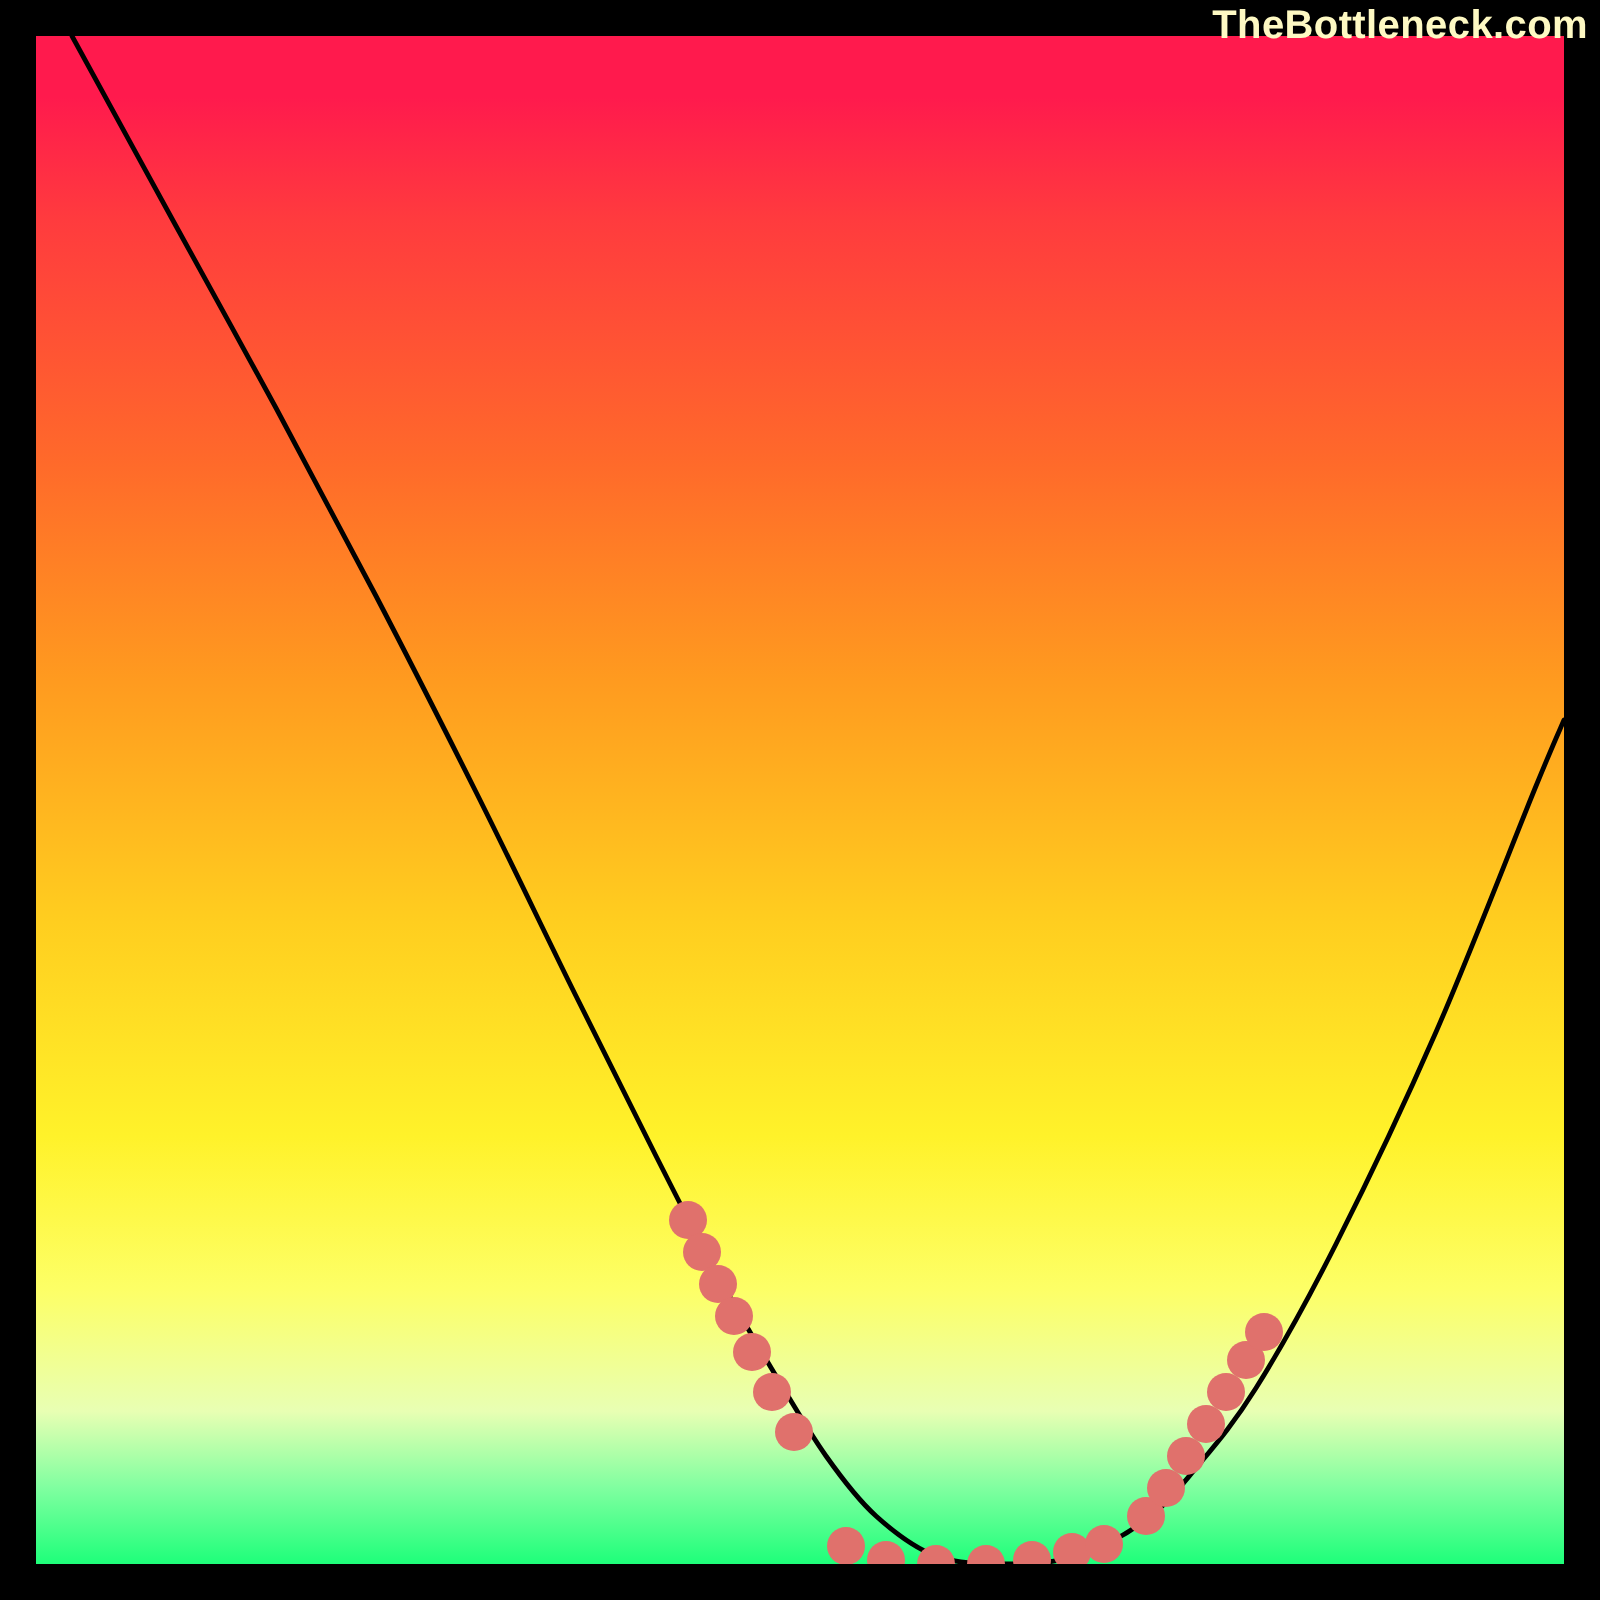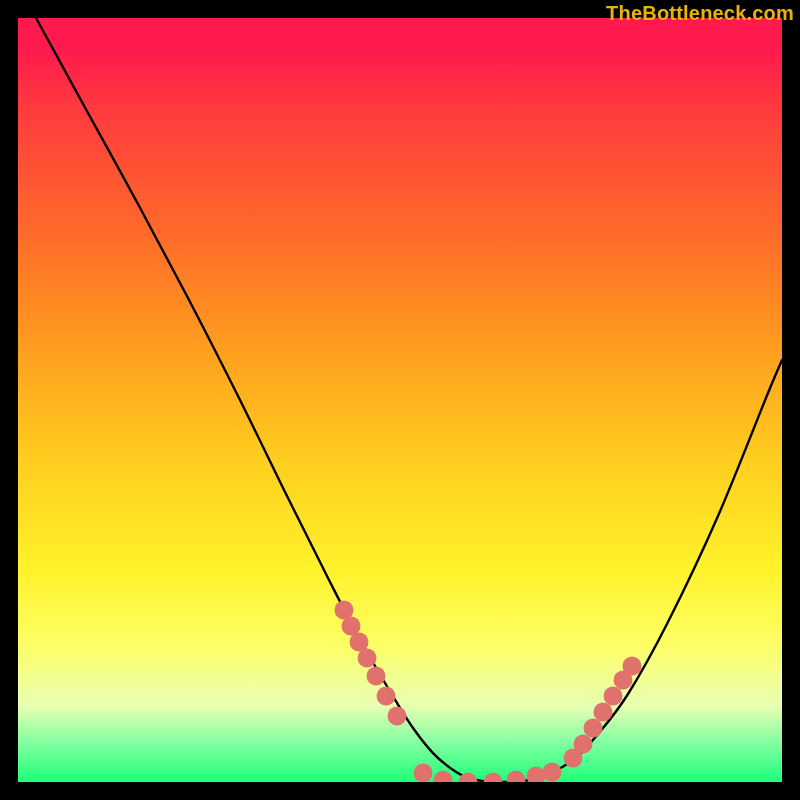--- a/index.html
+++ b/index.html
@@ -31,21 +31,21 @@
       #1eff7a 100%
     );
   }
   .watermark {
     position: absolute;
     top: 2px;
     right: 6px;
     font-family: Arial, Helvetica, sans-serif;
     font-size: 20px;
     font-weight: 600;
-    color: #eab308;
+    color: #fef9c3;
     letter-spacing: 0.2px;
     user-select: none;
   }
   svg.curve {
     position: absolute;
     left: 0;
     top: 0;
   }
 </style>
 </head>

